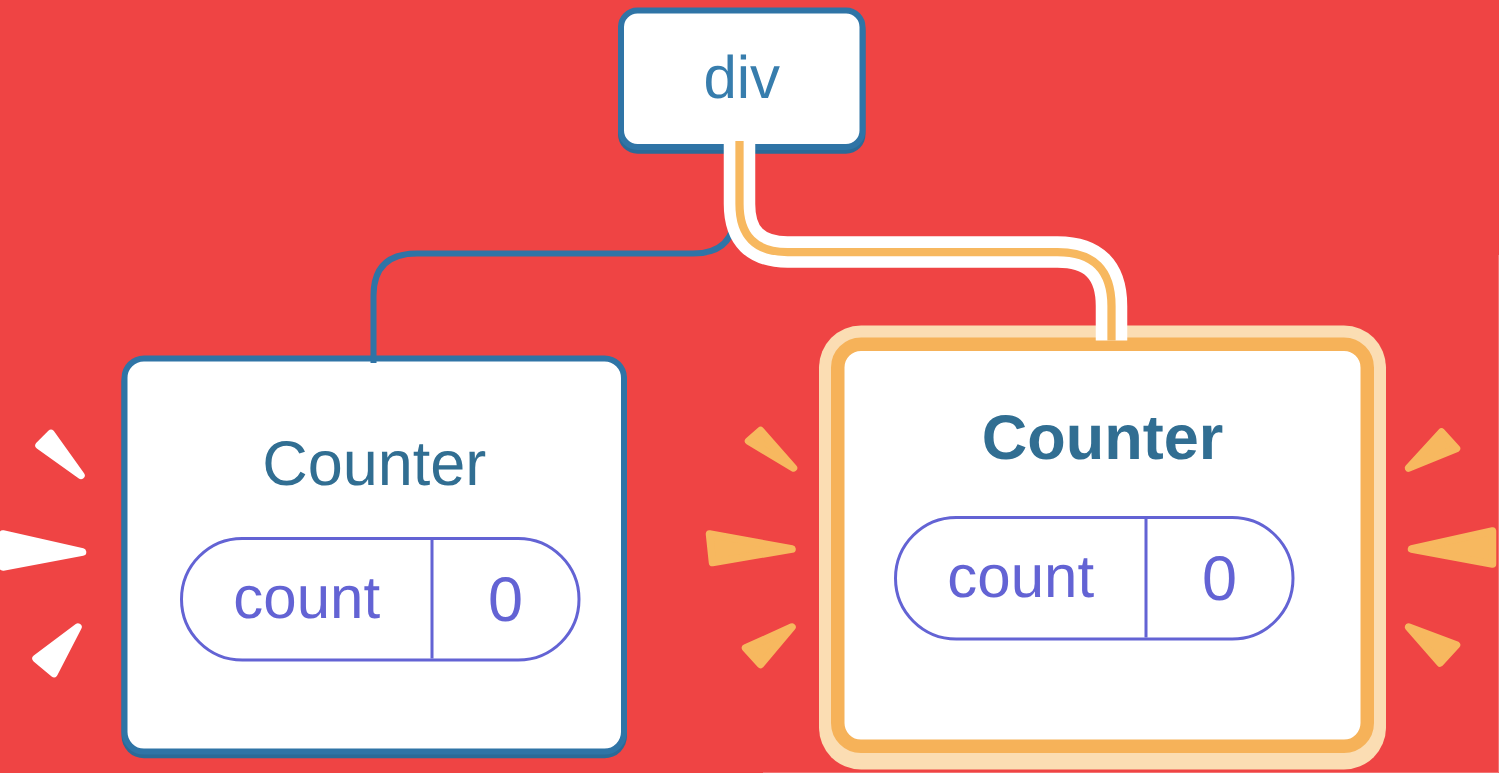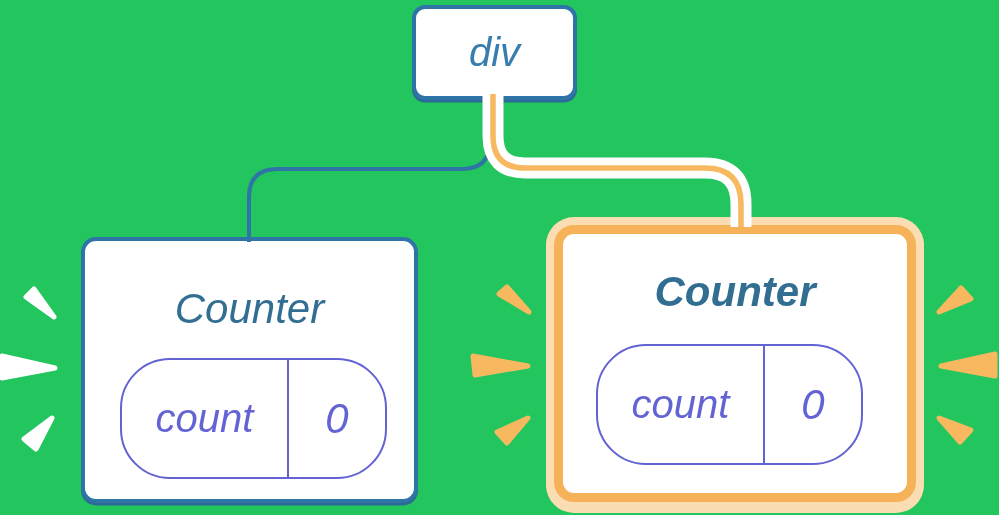--- a/index.html
+++ b/index.html
@@ -1,22 +1,21 @@
 <!DOCTYPE html>
 <html><head>
 <meta charset="utf-8">
 <style>
   html,body { margin:0; padding:0; }
   .stage {
     position:relative;
     width:999px; height:515px;
-    background:#22c55e;
+    background:#ef4444;
     font-family:"Liberation Sans", sans-serif;
     overflow:hidden;
-    font-style:italic;
   }
   
   .node-div {
     position:absolute; left:412px; top:5px; width:165px; height:95px;
     box-sizing:border-box;
     background:#fff;
     border:4px solid #2F74A6;
     border-radius:13px;
     box-shadow:0 2.5px 0 #2b6a97;
     display:flex; align-items:center; justify-content:center;
@@ -52,21 +51,21 @@
     border:9px solid #F6B259;
     border-radius:20px;
   }
   .counter-right .title {
     position:absolute; top:34px; left:0; width:100%;
     text-align:center; font-size:42px; font-weight:700; color:#316E92;
   }
   .counter-right .pill { position:absolute; left:33px; top:110px; }
   
   .pill {
-    width:267px; height:121px;
+    width:267px; height:83px;
     box-sizing:border-box;
     border:2.5px solid #6363D4;
     border-radius:50px;
     display:flex;
     color:#6363D4;
     background:#fff;
   }
   .pill .key {
     width:167px; box-sizing:border-box;
     border-right:2.5px solid #6363D4;

